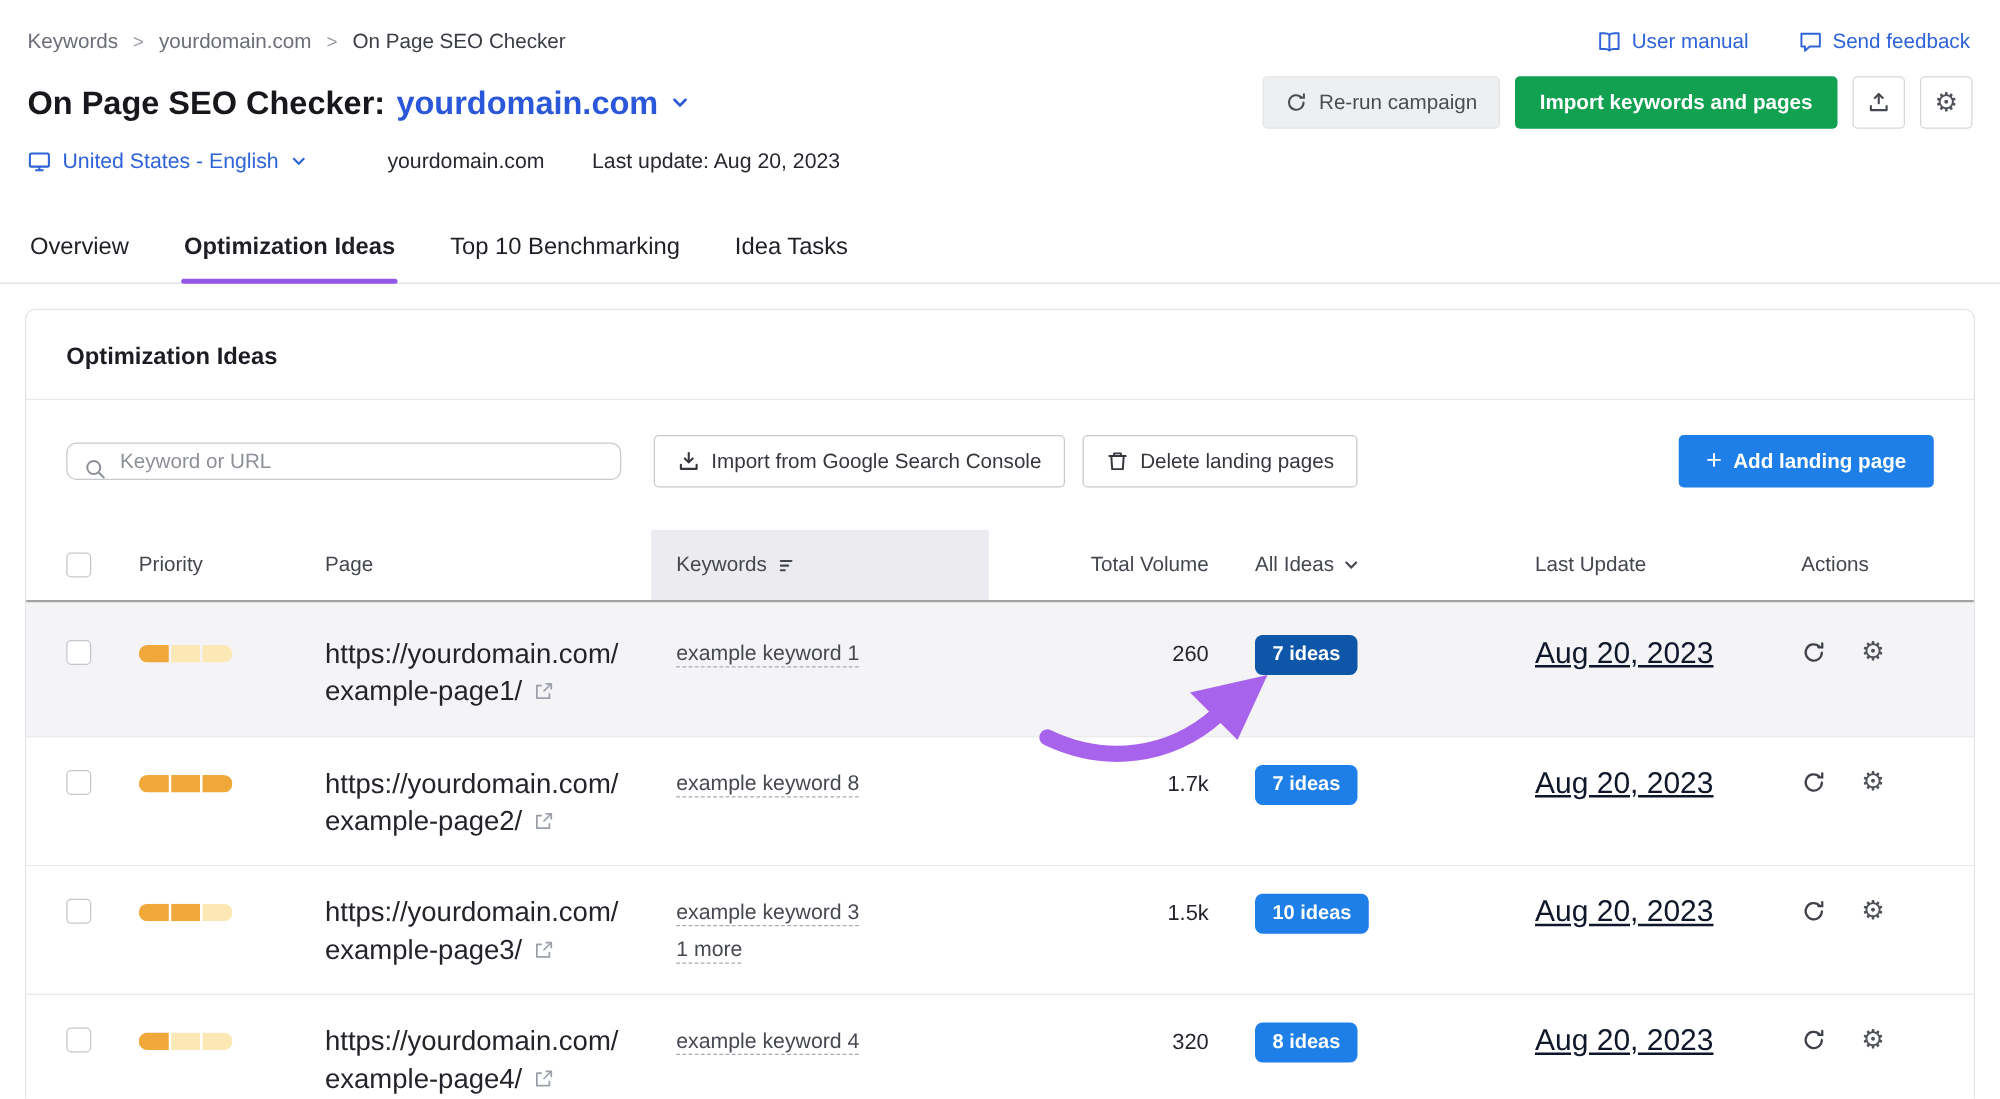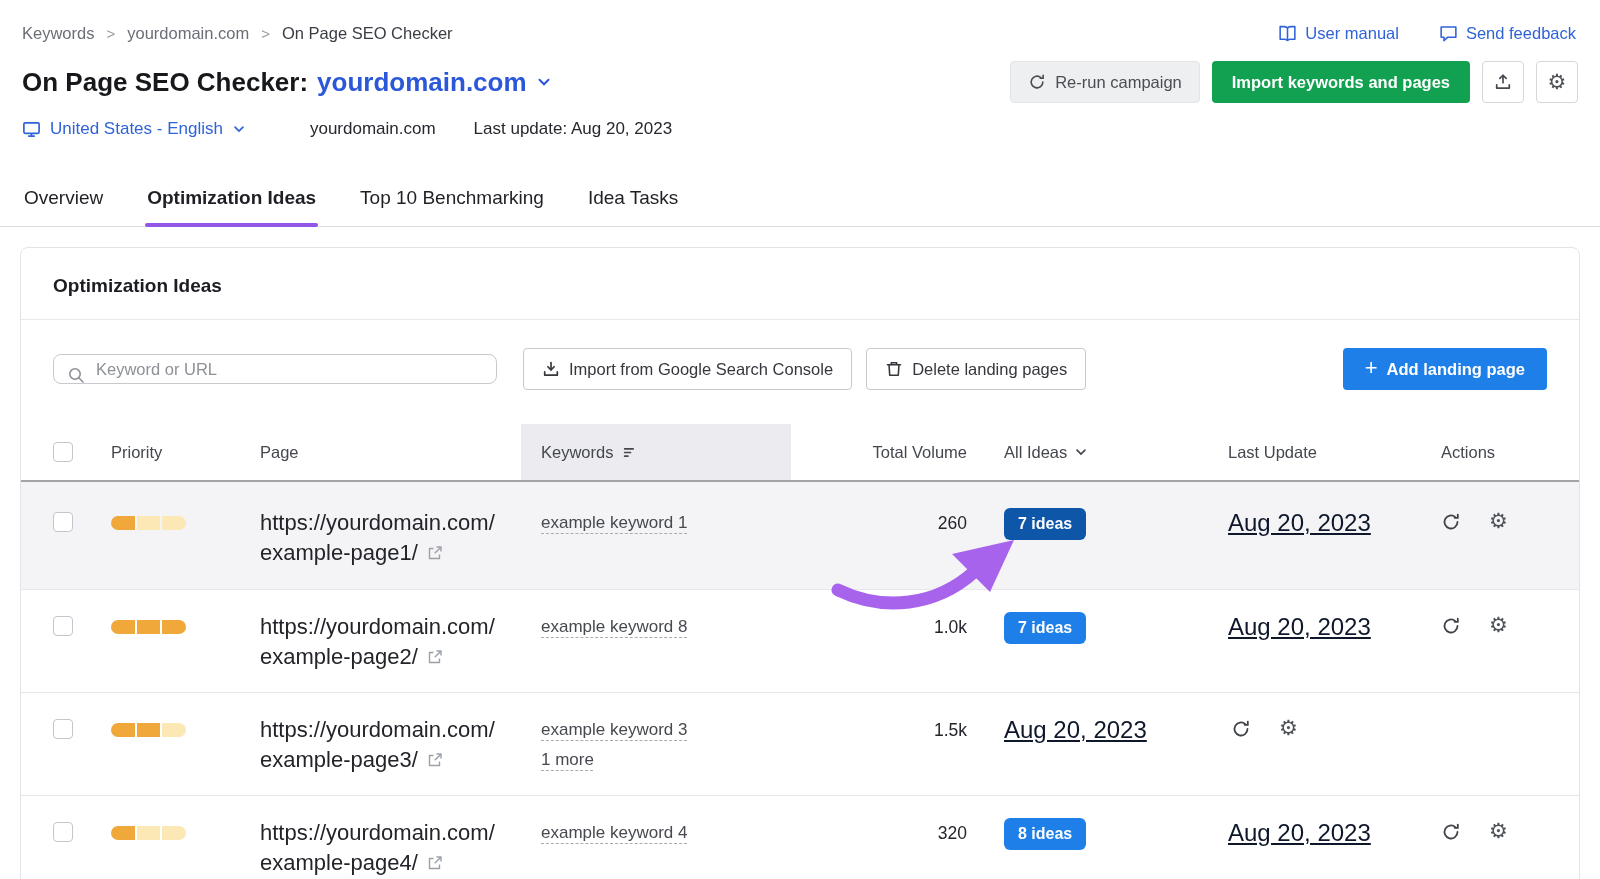--- a/index.html
+++ b/index.html
@@ -346,21 +346,21 @@
         <span class="ext-icon">
           <svg width="16" height="16" viewBox="0 0 16 16" fill="none" stroke="currentColor" stroke-width="1.4" stroke-linejoin="round">
               <path d="M6.5 3.5h-4v10h10v-4"></path>
               <path d="M9.5 2H14v4.5"></path>
               <path d="M13.6 2.4 8.2 7.8" stroke-linecap="round"></path>
             </svg>
         </span>
       </div>
     </div>
     <div class="cell-kw"><span class="kw-link">example keyword 8</span></div>
-    <div class="cell-vol">1.0k</div>
+    <div class="cell-vol">1.7k</div>
     <div class="cell-ideas"><button class="pill">7 ideas</button></div>
     <div class="cell-update">Aug 20, 2023</div>
     <div class="cell-actions">
       <button class="action-ico">
         <span><svg width="20" height="20" viewBox="0 0 20 20" fill="none" stroke="currentColor" stroke-width="1.8" stroke-linecap="round">
               <path d="M16.5 10a6.5 6.5 0 1 1-2.2-4.9"></path>
               <path d="M16.8 2.6v3.2h-3.2"></path>
             </svg></span>
       </button>
       <button class="action-ico">
@@ -389,20 +389,21 @@
               <path d="M13.6 2.4 8.2 7.8" stroke-linecap="round"></path>
             </svg>
         </span>
       </div>
     </div>
     <div class="cell-kw">
       <span class="kw-link">example keyword 3</span><br>
       <span class="more-link">1 more</span>
     </div>
     <div class="cell-vol">1.5k</div>
+    <div class="cell-ideas"><button class="pill">10 ideas</button></div>
     <div class="cell-update">Aug 20, 2023</div>
     <div class="cell-actions">
       <button class="action-ico">
         <span><svg width="20" height="20" viewBox="0 0 20 20" fill="none" stroke="currentColor" stroke-width="1.8" stroke-linecap="round">
               <path d="M16.5 10a6.5 6.5 0 1 1-2.2-4.9"></path>
               <path d="M16.8 2.6v3.2h-3.2"></path>
             </svg></span>
       </button>
       <button class="action-ico">
         <span class="gear-glyph">⚙</span>

